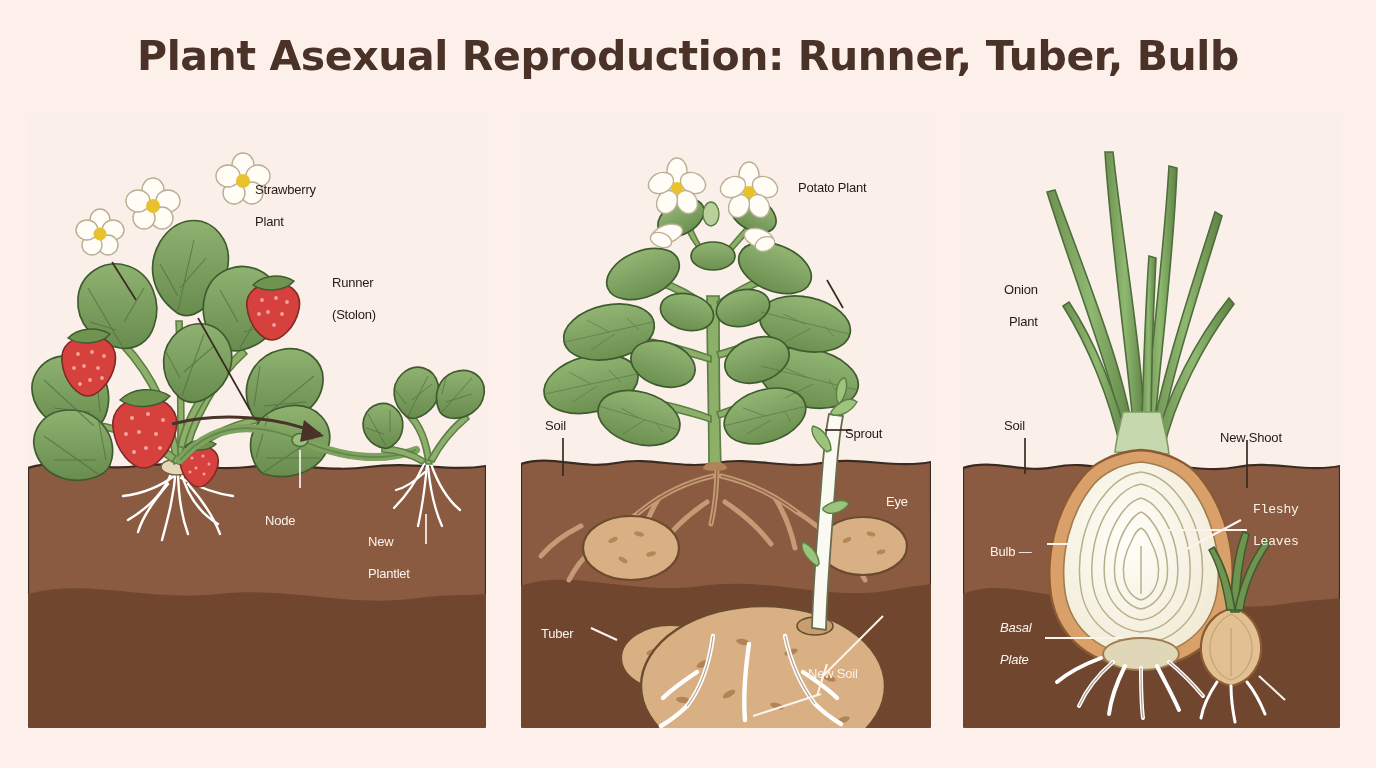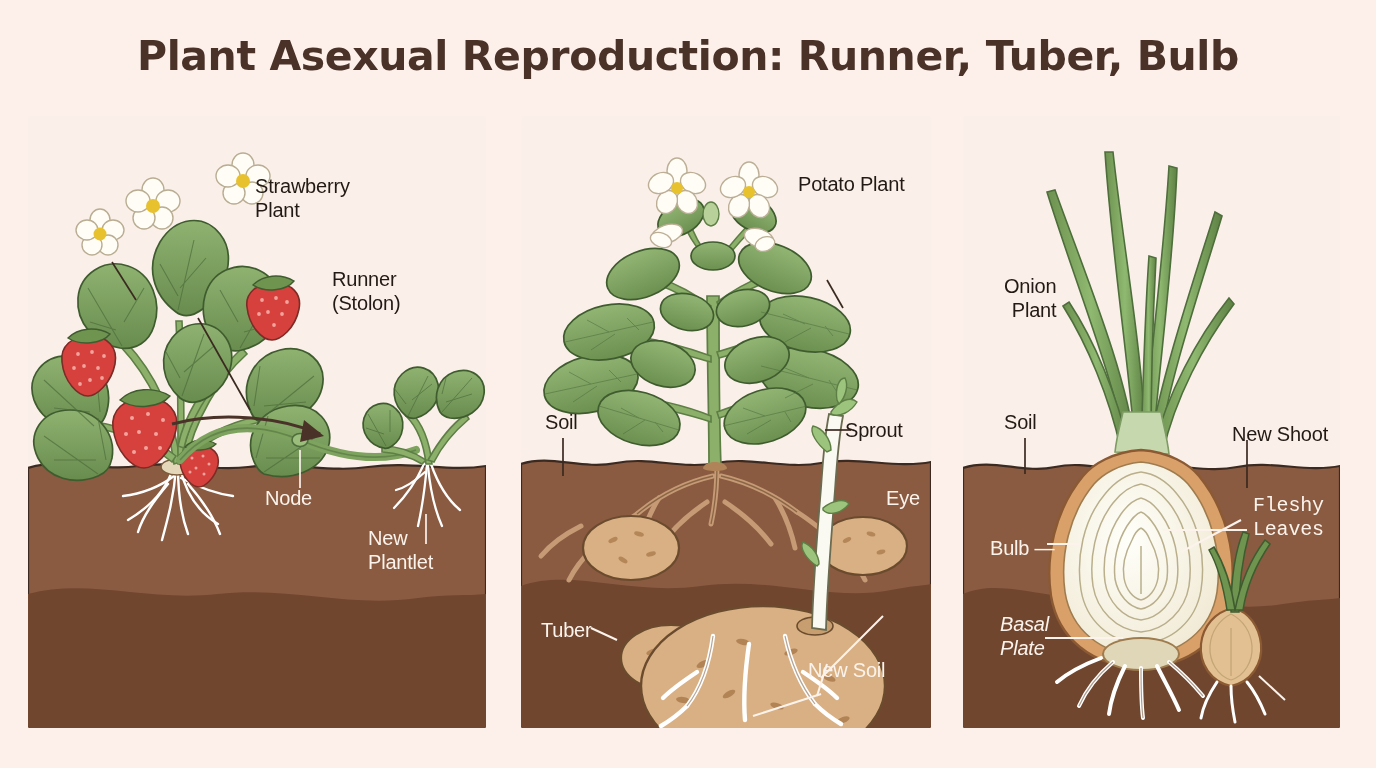--- a/index.html
+++ b/index.html
@@ -12,21 +12,21 @@
   .title{
     position:absolute;top:32px;left:0;width:1376px;text-align:center;
     font-size:41px;font-weight:700;color:#4A3228;letter-spacing:-0.4px;
     font-family:"DejaVu Sans","Liberation Sans",sans-serif;
   }
   .panel{position:absolute;top:116px;height:612px;overflow:hidden;border-radius:2px;}
   #panel1{left:28px;width:458px;}
   #panel2{left:521px;width:410px;}
   #panel3{left:963px;width:377px;}
   .panel svg{display:block;width:100%;height:100%;}
-  .lbl{position:absolute;font-size:20px;line-height:24px;font-family:"Liberation Sans",sans-serif;
+  .lbl{position:absolute;font-size:13px;line-height:32px;font-family:"Liberation Sans",sans-serif;
        white-space:pre;letter-spacing:-0.2px;}
   .lbl-dark{color:#231A15;}
   .lbl-light{color:#FBF3EC;}
 </style>
 </head>
 <body>
 
 <div id="stage">
 
   <div class="title">Plant Asexual Reproduction: Runner, Tuber, Bulb</div>
@@ -225,21 +225,21 @@
           <path d="M398 398 L398 428"></path>
         </g>
       </g>
     </svg>
   </div>
 
   <div class="lbl lbl-dark" style="left:255px;top:174px;">Strawberry
 Plant</div>
   <div class="lbl lbl-dark" style="left:332px;top:267px;">Runner
 (Stolon)</div>
-  <div class="lbl lbl-light" style="left:265px;top:486px;">Node</div>
+  <div class="lbl lbl-light" style="left:265px;top:505px;">Node</div>
   <div class="lbl lbl-light" style="left:368px;top:526px;">New
 Plantlet</div>
 
   <div class="panel" id="panel2">
     <svg viewBox="0 0 410 612" preserveAspectRatio="none">
       <defs>
         <clipPath id="clipP2">
             <rect x="0" y="0" width="410" height="612"></rect>
           </clipPath>
         <linearGradient id="leafG2" x1="0" y1="0" x2="0" y2="1">
@@ -537,20 +537,20 @@
           <path d="M82 522 L160 522"></path>
           <path d="M296 560 L322 584"></path>
         </g>
       </g>
     </svg>
   </div>
 
   <div class="lbl lbl-dark" style="left:1004px;top:274px;text-align:right;">Onion
 Plant</div>
   <div class="lbl lbl-dark" style="left:1004px;top:410px;">Soil</div>
-  <div class="lbl lbl-dark" style="left:1220px;top:422px;margin-left:12px;">New Shoot</div>
+  <div class="lbl lbl-dark" style="left:1220px;top:422px;">New Shoot</div>
   <div class="lbl lbl-light" style="left:1253px;top:494px;font-family:Liberation Mono, monospace;">Fleshy
 Leaves</div>
   <div class="lbl lbl-light" style="left:990px;top:536px;">Bulb —</div>
   <div class="lbl lbl-light" style="left:1000px;top:612px;font-style:italic;">Basal
 Plate</div>
 
 </div>
 
 </body></html>

